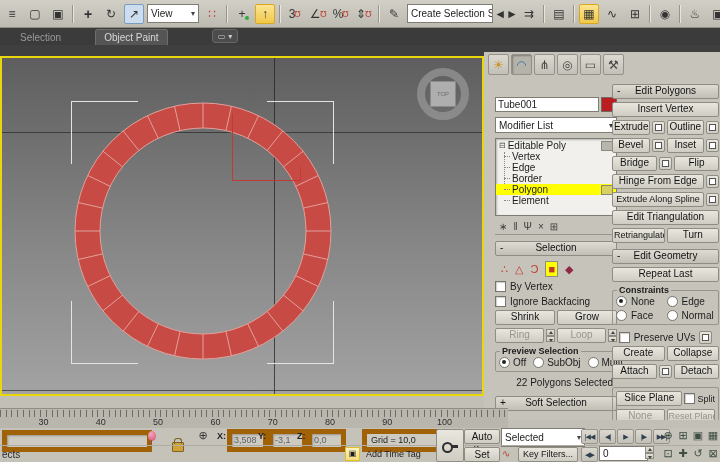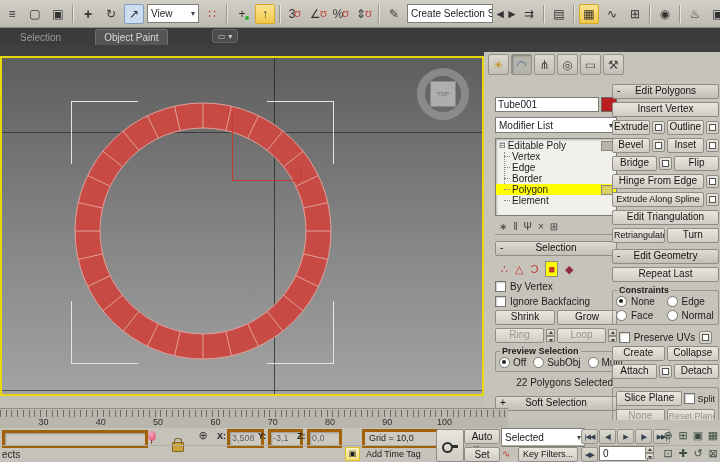--- a/index.html
+++ b/index.html
@@ -103,21 +103,21 @@
   #ruler{position:absolute;left:0;top:408px;width:508px;height:20px;background:#b9b6ae;
          border-top:1px solid #8f8c84;border-bottom:1px solid #9a978f;}
   #ticks{position:absolute;left:0;top:1px;width:100%;height:7px;
          background:repeating-linear-gradient(to right,#6f6c64 0,#6f6c64 1px,transparent 1px,transparent 5.73px);}
   .rlabel{position:absolute;top:8px;transform:translateX(-50%);font-size:9px;color:#2f2f2f;}
   
   #bottombar{position:absolute;left:0;top:428px;width:720px;height:34px;background:#c5c2ba;}
   #brow1{position:absolute;left:0;top:0;width:720px;height:17px;}
   #brow2{position:absolute;left:0;top:17px;width:720px;height:17px;border-top:1px solid #b0ada5;}
   .abs{position:absolute;}
-  .sunken{background:#cdcac2;border:3px solid #a16207;box-shadow:inset 1px 1px 2px rgba(0,0,0,.25);}
+  .sunken{background:#cdcac2;border:5px solid #a16207;box-shadow:inset 1px 1px 2px rgba(0,0,0,.25);}
   .slabel{font-size:9px;font-weight:bold;color:#222;}
   .sval{font-size:9px;color:#5e5e66;line-height:13px;padding:0 2px;white-space:nowrap;overflow:hidden;}
   .bbtn{background:linear-gradient(#e9e6de,#cfccc4);border:1px solid #8f8c84;border-radius:2px;
         font-size:10px;text-align:center;color:#141414;}
   .pbbtn{font-size:7px;letter-spacing:-1px;color:#30404e;background:linear-gradient(#dcd9d1,#c3c0b8);
          border:1px solid #97948c;border-radius:2px;text-align:center;line-height:13px;height:13px;}
   .navic{font-size:11px;color:#3f4e42;text-align:center;line-height:14px;}
   #lockicon{width:10px;height:8px;background:#cfa23a;border:1px solid #7d6320;border-radius:1px;position:relative;}
   #lockicon::before{content:"";position:absolute;left:1px;top:-5px;width:6px;height:5px;border:1px solid #7d6320;
                     border-bottom:none;border-radius:3px 3px 0 0;}

